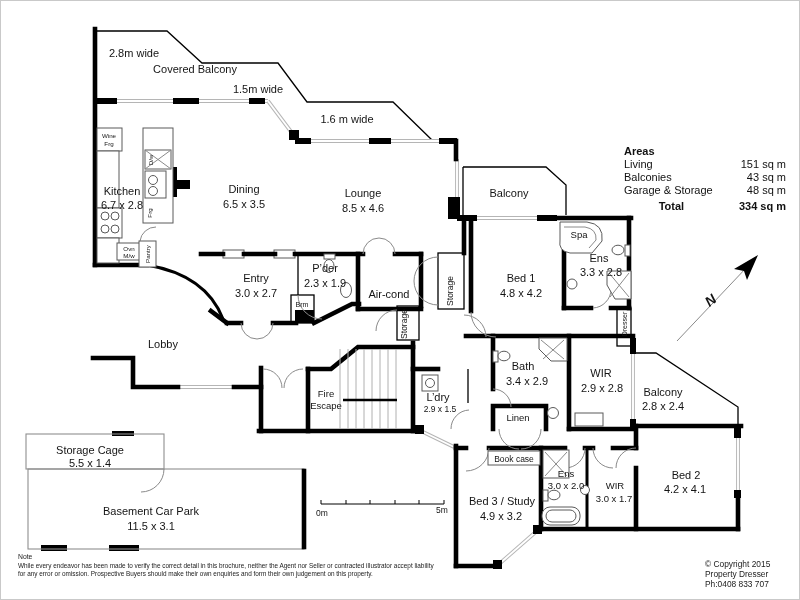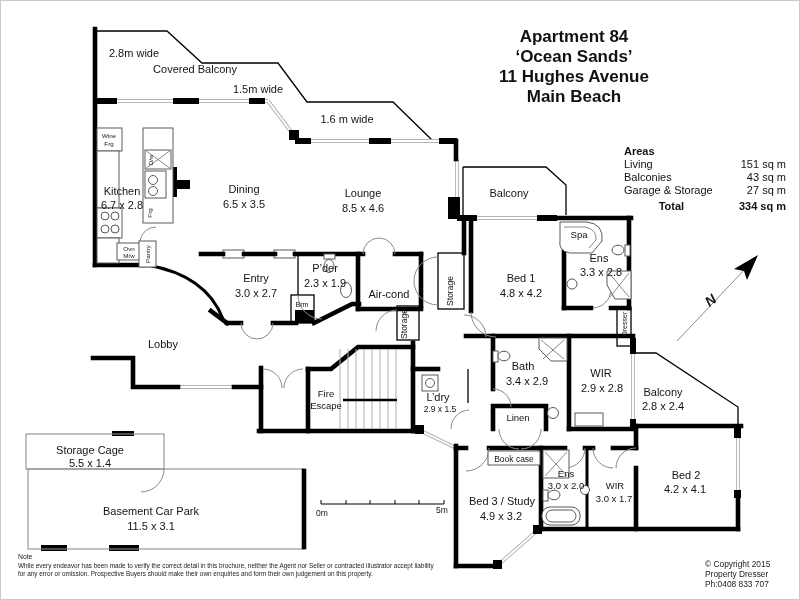--- a/index.html
+++ b/index.html
@@ -314,40 +314,34 @@
       <text class="s6" x="108" y="137" text-anchor="middle">Wine</text>
       <text class="s6" x="108" y="145" text-anchor="middle">Frg</text>
       <text class="s6" x="150" y="161" text-anchor="middle" transform="rotate(-90 150 159)">D/w</text>
       <text class="s6" x="149" y="214" text-anchor="middle" transform="rotate(-90 149 212)">Frg</text>
       <text class="s6" x="128" y="250" text-anchor="middle">Ovn</text>
       <text class="s6" x="128" y="257" text-anchor="middle">M/w</text>
       <text class="s6" x="147" y="255" text-anchor="middle" transform="rotate(-90 147 253)">Pantry</text>
     </g>
   </svg>
 
-  <div class="abs title-block">
-    <div>Apartment 84</div>
-    <div>‘Ocean Sands’</div>
-    <div>11 Hughes Avenue</div>
-    <div>Main Beach</div>
-  </div>
 
   <div class="abs areas-block">
     <div class="hd">Areas</div>
     <div class="arow">
       <span class="lbl">Living</span>
       <span class="val">151 sq m</span>
     </div>
     <div class="arow">
       <span class="lbl">Balconies</span>
       <span class="val">43 sq m</span>
     </div>
     <div class="arow">
       <span class="lbl">Garage &amp; Storage</span>
-      <span class="val">27 sq m</span>
+      <span class="val">48 sq m</span>
     </div>
     <div class="arow total">
       <span class="lbl">Total</span>
       <span class="val">334 sq m</span>
     </div>
   </div>
 
   <div class="abs note-block">
     <div class="nh">Note</div>
     <div class="nl">While every endeavor has been made to verify the correct detail in this brochure, neither the Agent nor Seller or contracted illustrator accept liability</div>

